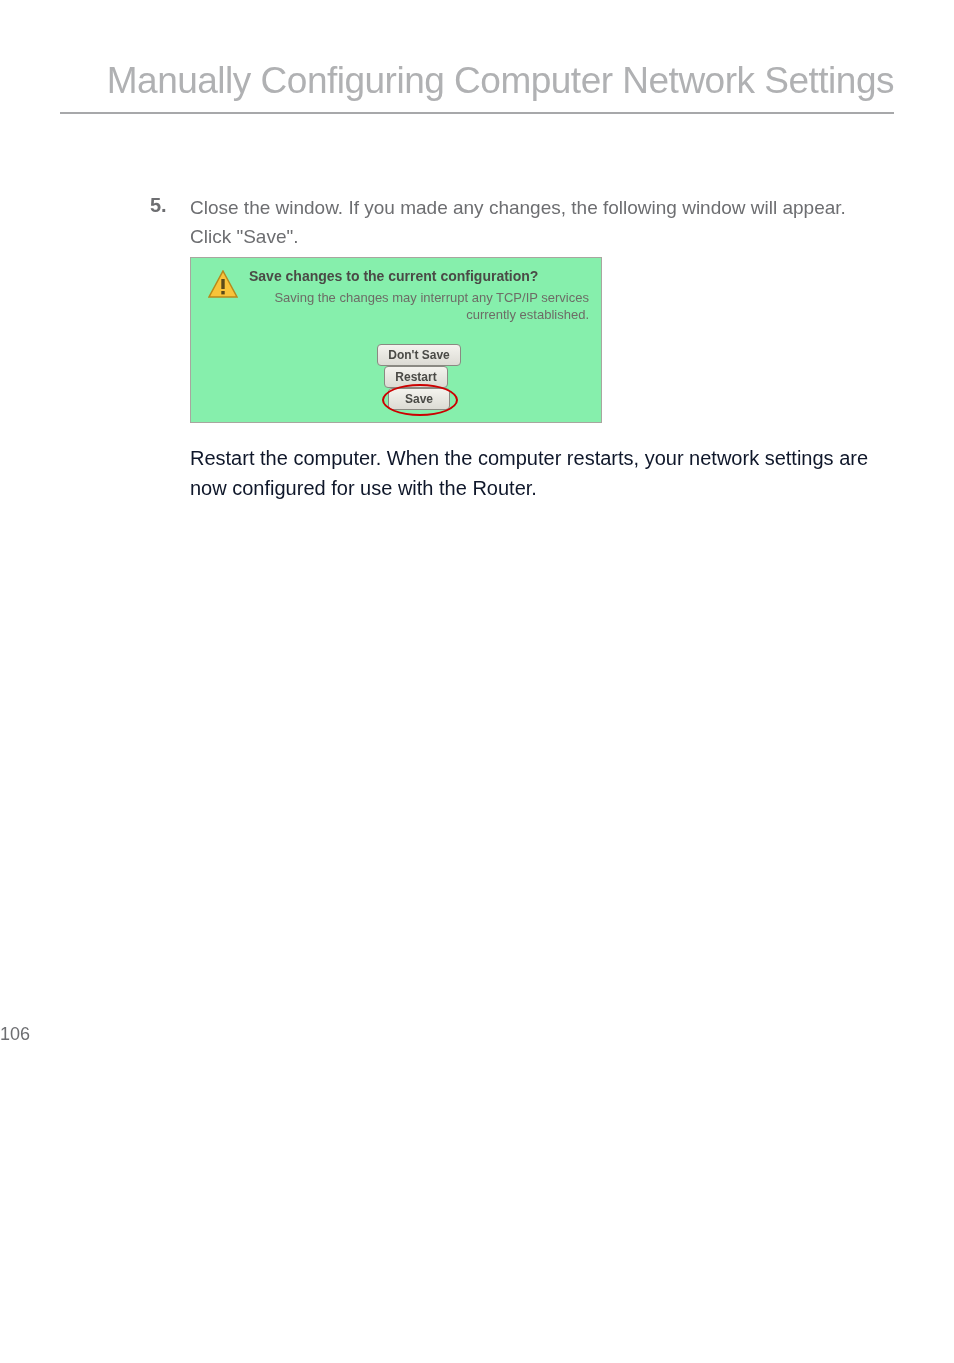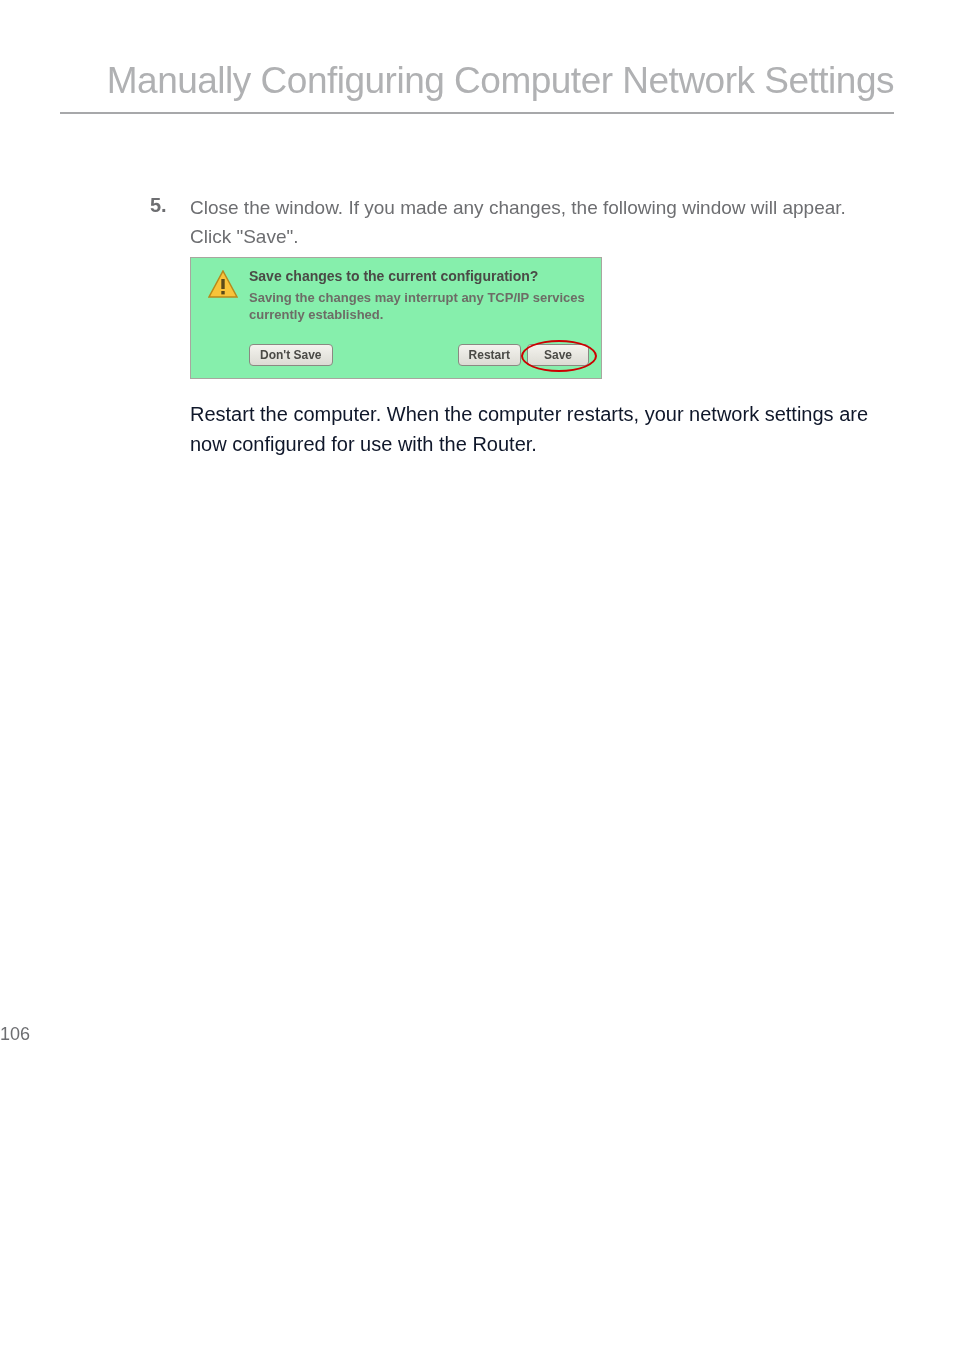--- a/index.html
+++ b/index.html
@@ -79,29 +79,31 @@
   }
   .dialog-title {
     font-size: 14px;
     font-weight: 700;
     color: #4a4a46;
     margin-bottom: 6px;
     filter: blur(0.3px);
   }
   .dialog-msg {
     font-size: 13px;
-    font-weight: 700;
+    font-weight: 400;
     color: #6d6c66;
     line-height: 1.3;
     filter: blur(0.3px);
+    text-align: right;
   }
   .dialog-buttons {
     display: flex;
     padding: 16px 12px 12px 58px;
     align-items: center;
+    flex-direction: column;
   }
   .mac-btn {
     display: inline-block;
     font-size: 12px;
     font-weight: 700;
     color: #4a4a46;
     background: linear-gradient(#f4f3ee, #e9e8e2 45%, #dcdbd4);
     border: 1px solid #8a8982;
     border-radius: 4px;
     padding: 3px 10px;

